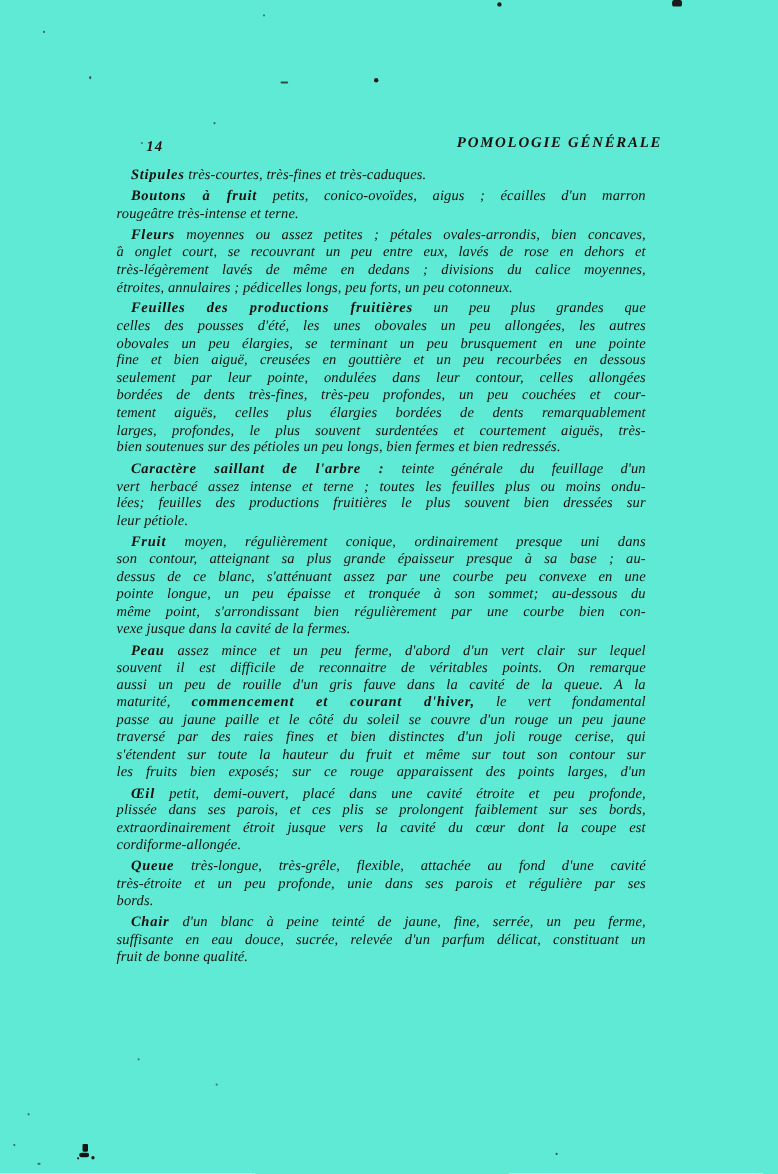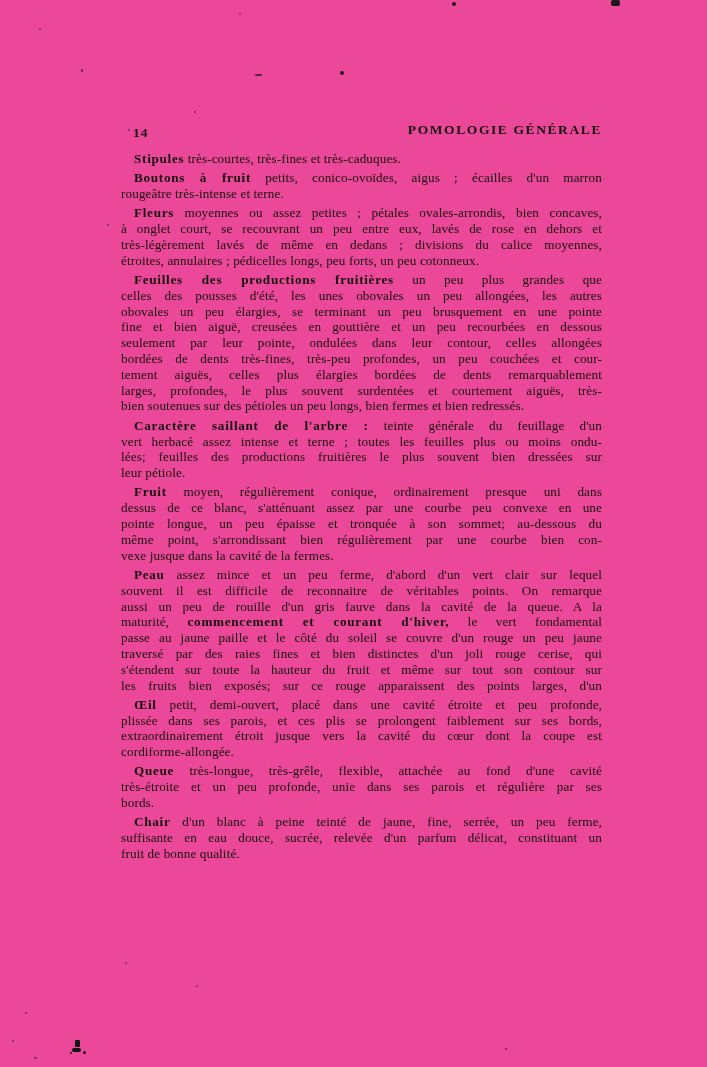--- a/index.html
+++ b/index.html
@@ -4,24 +4,25 @@
 <style>
   html, body {
     margin: 0;
     padding: 0;
     background: #ffffff;
   }
   .page {
     position: relative;
     width: 707px;
     height: 1067px;
-    background: #ec4899;
+    background: #5eead4;
     overflow: hidden;
     font-family: "Liberation Serif", "DejaVu Serif", serif;
     color: #17120d;
+    font-style: italic;
   }
   
   .header-row {
     position: absolute;
     top: 122px;
     left: 121px;
     width: 481px;
     height: 18px;
   }
   .page-number {
@@ -40,21 +41,21 @@
     padding-left: 28px;
     box-sizing: border-box;
     font-size: 13.5px;
     font-weight: 600;
     letter-spacing: 1.6px;
     white-space: nowrap;
   }
   
   .text-block {
     position: absolute;
-    left: 121px;
+    left: 106px;
     top: 151px;
     width: 481px;
     font-size: 13.2px;
     line-height: 15.8px;
     letter-spacing: 0.1px;
   }
   .para { margin-top: 3.5px; }
   .para:first-child { margin-top: 0; }
   .line {
     text-align: justify;
@@ -133,20 +134,21 @@
         <div class="line last"><span>bien soutenues sur des pétioles un peu longs, bien fermes et bien redressés.</span></div>
       </div>
       <div class="para">
         <div class="line first"><span class="lead">Caractère saillant de l'arbre :</span><span> teinte générale du feuillage d'un</span></div>
         <div class="line"><span>vert herbacé assez intense et terne ; toutes les feuilles plus ou moins ondu-</span></div>
         <div class="line"><span>lées; feuilles des productions fruitières le plus souvent bien dressées sur</span></div>
         <div class="line last"><span>leur pétiole.</span></div>
       </div>
       <div class="para">
         <div class="line first"><span class="lead">Fruit</span><span> moyen, régulièrement conique, ordinairement presque uni dans</span></div>
+        <div class="line"><span>son contour, atteignant sa plus grande épaisseur presque à sa base ; au-</span></div>
         <div class="line"><span>dessus de ce blanc, s'atténuant assez par une courbe peu convexe en une</span></div>
         <div class="line"><span>pointe longue, un peu épaisse et tronquée à son sommet; au-dessous du</span></div>
         <div class="line"><span>même point, s'arrondissant bien régulièrement par une courbe bien con-</span></div>
         <div class="line last"><span>vexe jusque dans la cavité de la fermes.</span></div>
       </div>
       <div class="para">
         <div class="line first"><span class="lead">Peau</span><span> assez mince et un peu ferme, d'abord d'un vert clair sur lequel</span></div>
         <div class="line"><span>souvent il est difficile de reconnaitre de véritables points. On remarque</span></div>
         <div class="line"><span>aussi un peu de rouille d'un gris fauve dans la cavité de la queue. A la</span></div>
         <div class="line"><span>maturité, </span><span class="lead">commencement et courant d'hiver,</span><span> le vert fondamental</span></div>

